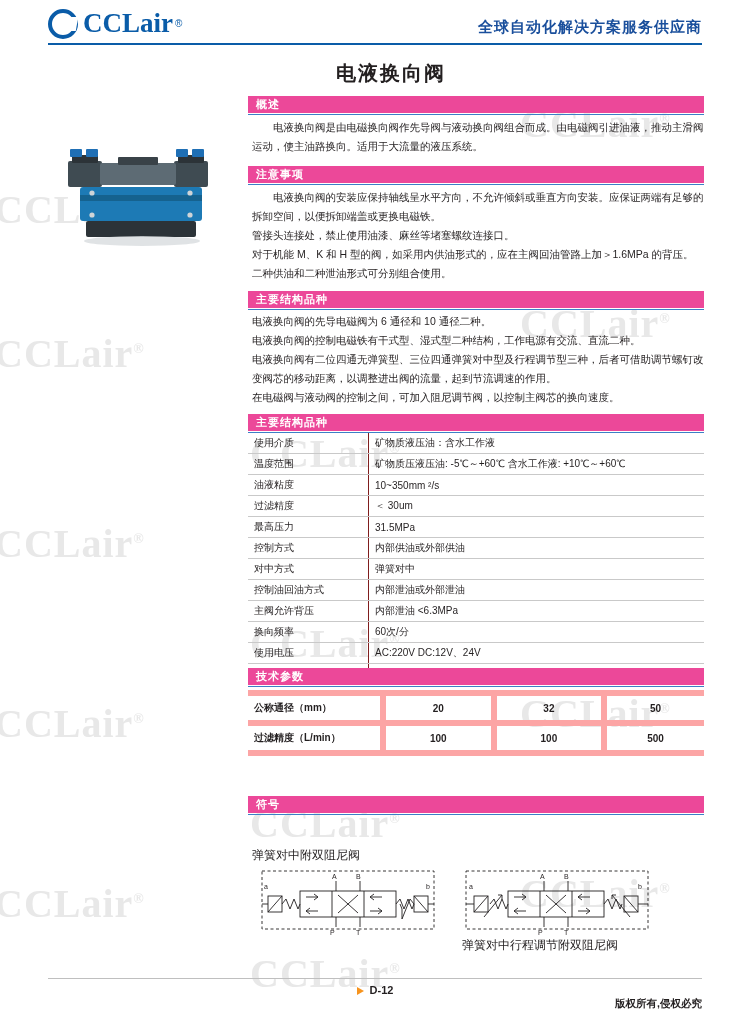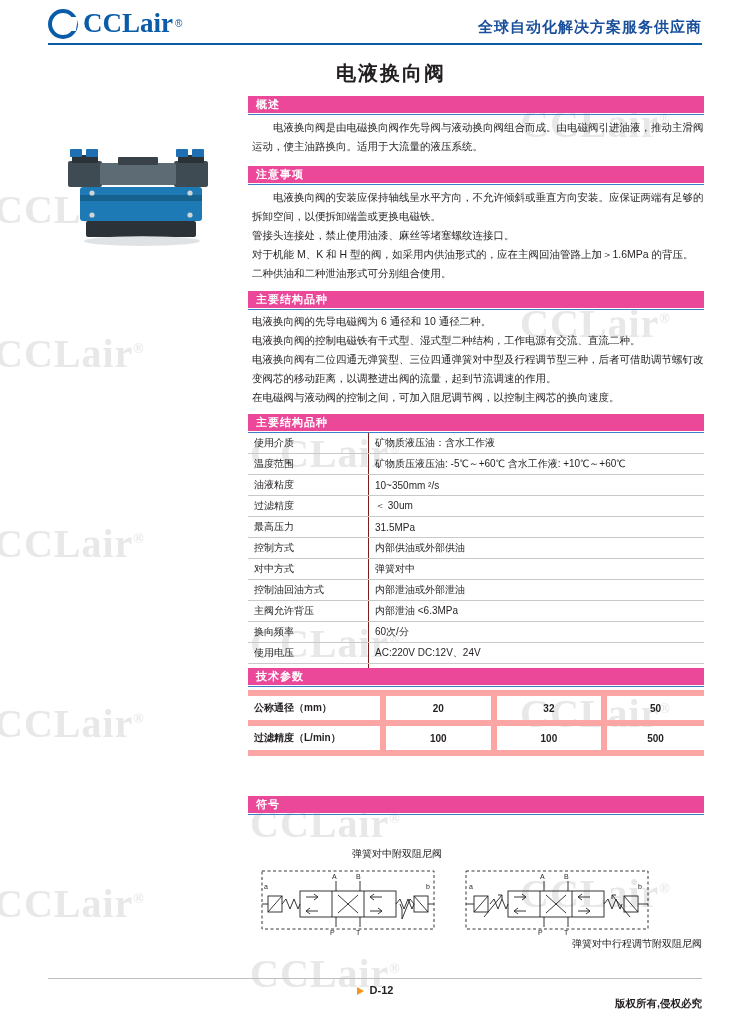--- a/index.html
+++ b/index.html
@@ -217,24 +217,24 @@
     border-left: none;
     border-right: 1px solid #c9c9c9;
   }
   .tech-table tr td:last-child {
     border-right: none;
   }
 
   
   .sym-caption {
     position: absolute;
-    font-size: 10px;
-    color: #231f20;
-    z-index: 2;
-    text-align: right;
+    font-size: 12px;
+    color: #231f20;
+    z-index: 2;
+    text-align: left;
   }
   .sym-svg {
     position: absolute;
     z-index: 2;
   }
 
   
   .footer-page {
     position: absolute;
     left: 0;

